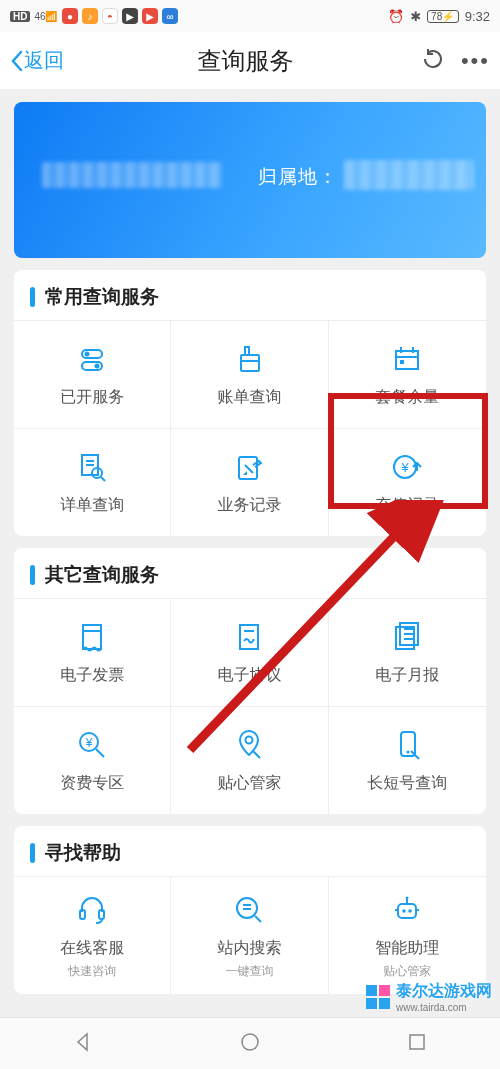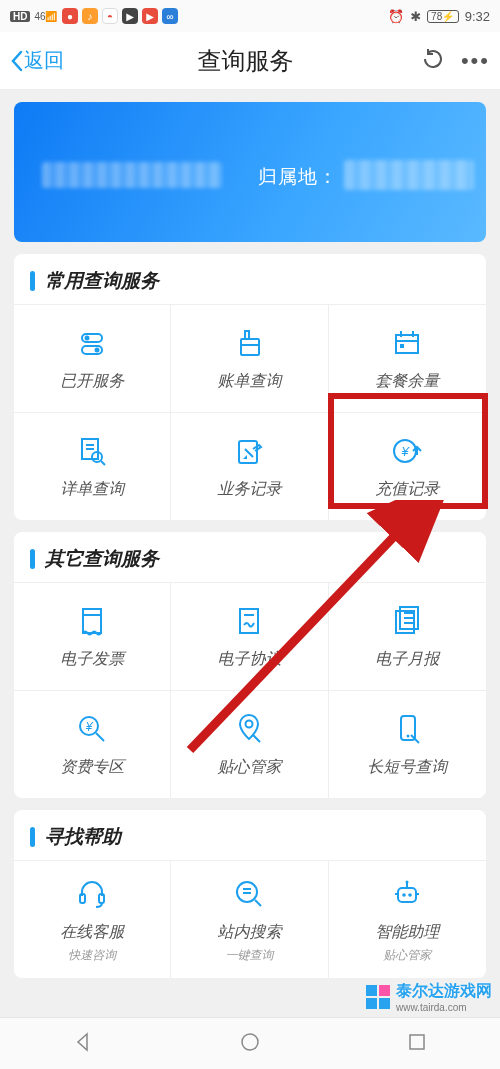--- a/index.html
+++ b/index.html
@@ -15,27 +15,27 @@
 .battery-box { border:1px solid #555; border-radius:3px; padding:0 3px; font-size:10px;}
 
 
 .nav-bar { height: 58px; background: #fff; display: flex; align-items: center; padding: 0 10px; border-bottom: 1px solid #eee; }
 .nav-back { display: flex; align-items: center; color: #1d9ff0; font-size: 20px; width: 90px; }
 .nav-back svg { width: 14px; height: 22px; }
 .nav-title { flex: 1; text-align: center; font-size: 24px; color: #222; font-weight: 500; margin-left:-30px;}
 .nav-actions { display: flex; align-items: center; gap: 16px; color: #555; }
 
 
-.banner { margin: 12px 14px 12px; height: 140px; border-radius: 8px; background: linear-gradient(120deg,#0e7af5,#3aa6ff 60%,#5ab9ff); position: relative; overflow:hidden;}
+.banner { margin: 12px 14px 12px; height: 156px; border-radius: 8px; background: linear-gradient(120deg,#0e7af5,#3aa6ff 60%,#5ab9ff); position: relative; overflow:hidden;}
 .banner .phone-mask { position:absolute; left:28px; top:60px; height:26px; width:180px; background: repeating-linear-gradient(90deg,rgba(255,255,255,.35) 0 8px,rgba(255,255,255,.2) 8px 14px); filter: blur(2px); border-radius:3px;}
 .banner .belong-label { position:absolute; left:244px; top:62px; color:#fff; font-size:19px; letter-spacing:1px;}
 .banner .belong-mask { position:absolute; left:330px; top:58px; height:30px; width:130px; background: repeating-linear-gradient(90deg,rgba(255,255,255,.35) 0 10px,rgba(255,255,255,.2) 10px 16px); filter: blur(2px); border-radius:3px;}
 
 
-.card { margin: 12px 14px 7px; background: #fff; border-radius: 8px; overflow: hidden; font-style: italic; }
+.card { margin: 12px 14px 7px; background: #fff; border-radius: 8px; overflow: hidden; }
 .sec-head { display:flex; align-items:center; padding: 14px 16px 10px; }
 .sec-head .mark { width:5px; height:20px; background:#1d9ff0; border-radius:3px; margin-right:10px;}
 .sec-head .title { font-size:19px; font-weight:600; color:#222;}
 .grid { display:grid; grid-template-columns: repeat(3,1fr); }
 .cell { height: 108px; display:flex; flex-direction:column; align-items:center; justify-content:center; gap:10px; border-top:1px solid #eee; border-right:1px solid #eee; position:relative;}
 .cell:nth-child(3n){ border-right:none;text-align:right;}
 .cell .label { font-size:16px; color:#555;}
 .cell .sub { font-size:12px; color:#999; margin-top:-6px;}
 .cell svg { width:36px; height:36px; }
 .ico-stroke { fill:none; stroke:#1d9ff0; stroke-width:2; }

